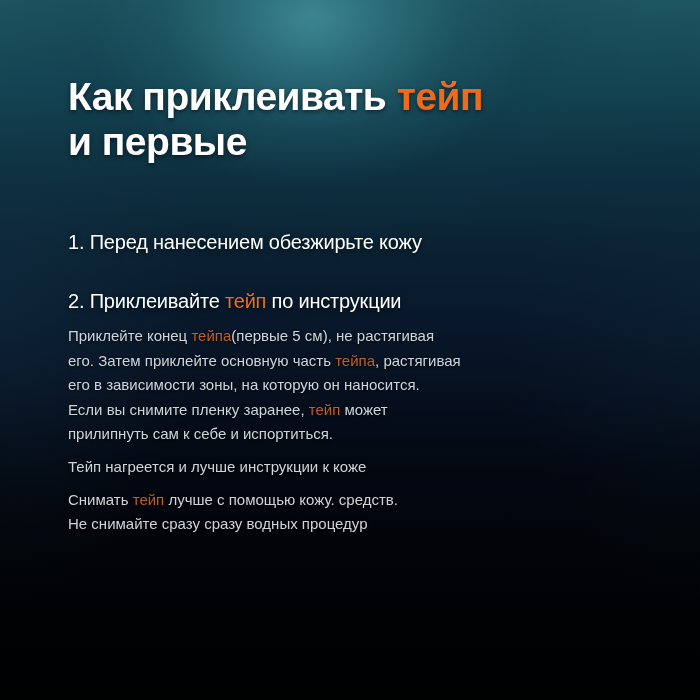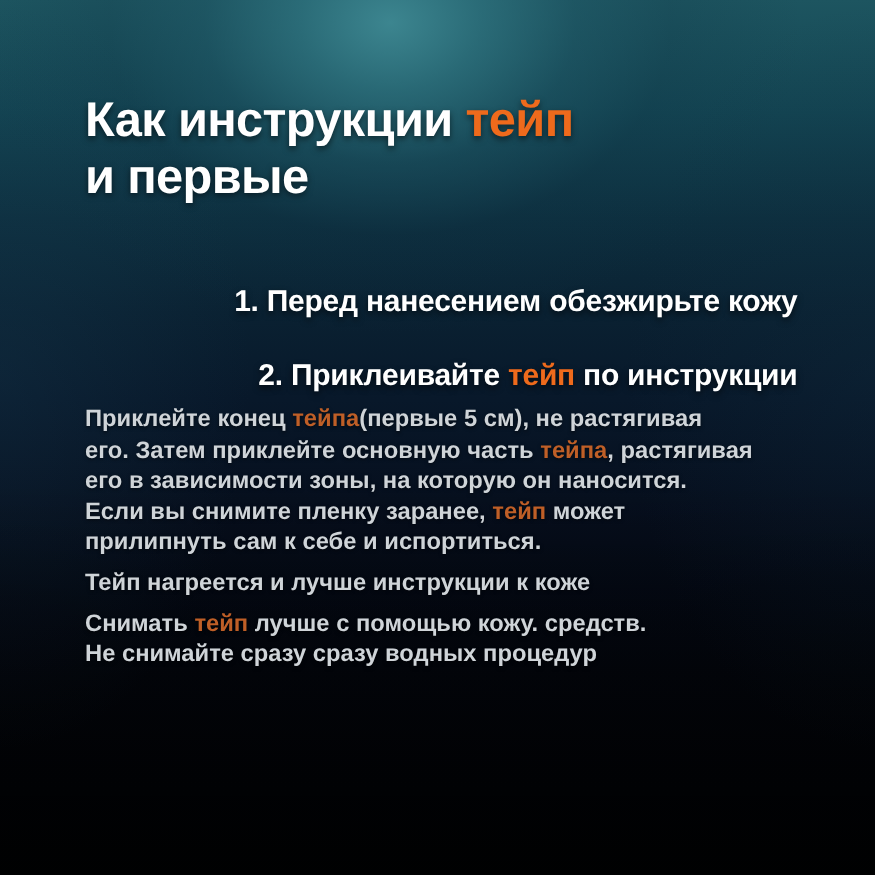--- a/index.html
+++ b/index.html
@@ -83,36 +83,35 @@
     line-height: 45px;
     letter-spacing: -0.5px;
     color: #ffffff;
     text-shadow: 0 2px 5px rgba(0,0,0,0.55);
   }
   .title .accent { color: #ee6a1c; }
 
   
   .step-head {
     margin: 0;
-    font-size: 24px;
-    font-weight: 700;
+    font-size: 20px;
+    font-weight: 400;
     line-height: 30px;
     letter-spacing: -0.2px;
     color: #ffffff;
     text-shadow: 0 2px 5px rgba(0,0,0,0.6);
     white-space: nowrap;
-    text-align: right;
   }
   .step-head .accent { color: #ee6a1c; }
 
   
   .step-body {
     margin: 0;
-    font-size: 19px;
-    font-weight: 700;
+    font-size: 15px;
+    font-weight: 400;
     line-height: 24.6px;
     color: #cfd4d8;
     text-shadow: 0 1px 3px rgba(0,0,0,0.55);
   }
   .step-body .accent { color: #bf5f27; }
 
   
   .s1 { margin-top: 63px; }
   .s2 { margin-top: 29px; }
   .s2body { margin-top: 8px; }
@@ -126,21 +125,21 @@
 
 <div id="poster">
 
   <div id="glow-top"></div>
   <div id="glow-side"></div>
   <div id="vignette"></div>
 
   <div id="content">
 
     <h1 class="title">
-      <span>Как инструкции </span><span class="accent">тейп</span><br>
+      <span>Как приклеивать </span><span class="accent">тейп</span><br>
       <span>и первые</span>
     </h1>
 
     <h2 class="step-head s1">
       <span>1. Перед нанесением обезжирьте кожу</span><span class="accent"></span><span></span>
     </h2>
 
     <h2 class="step-head s2">
       <span>2. Приклеивайте </span><span class="accent">тейп</span><span> по инструкции</span>
     </h2>

